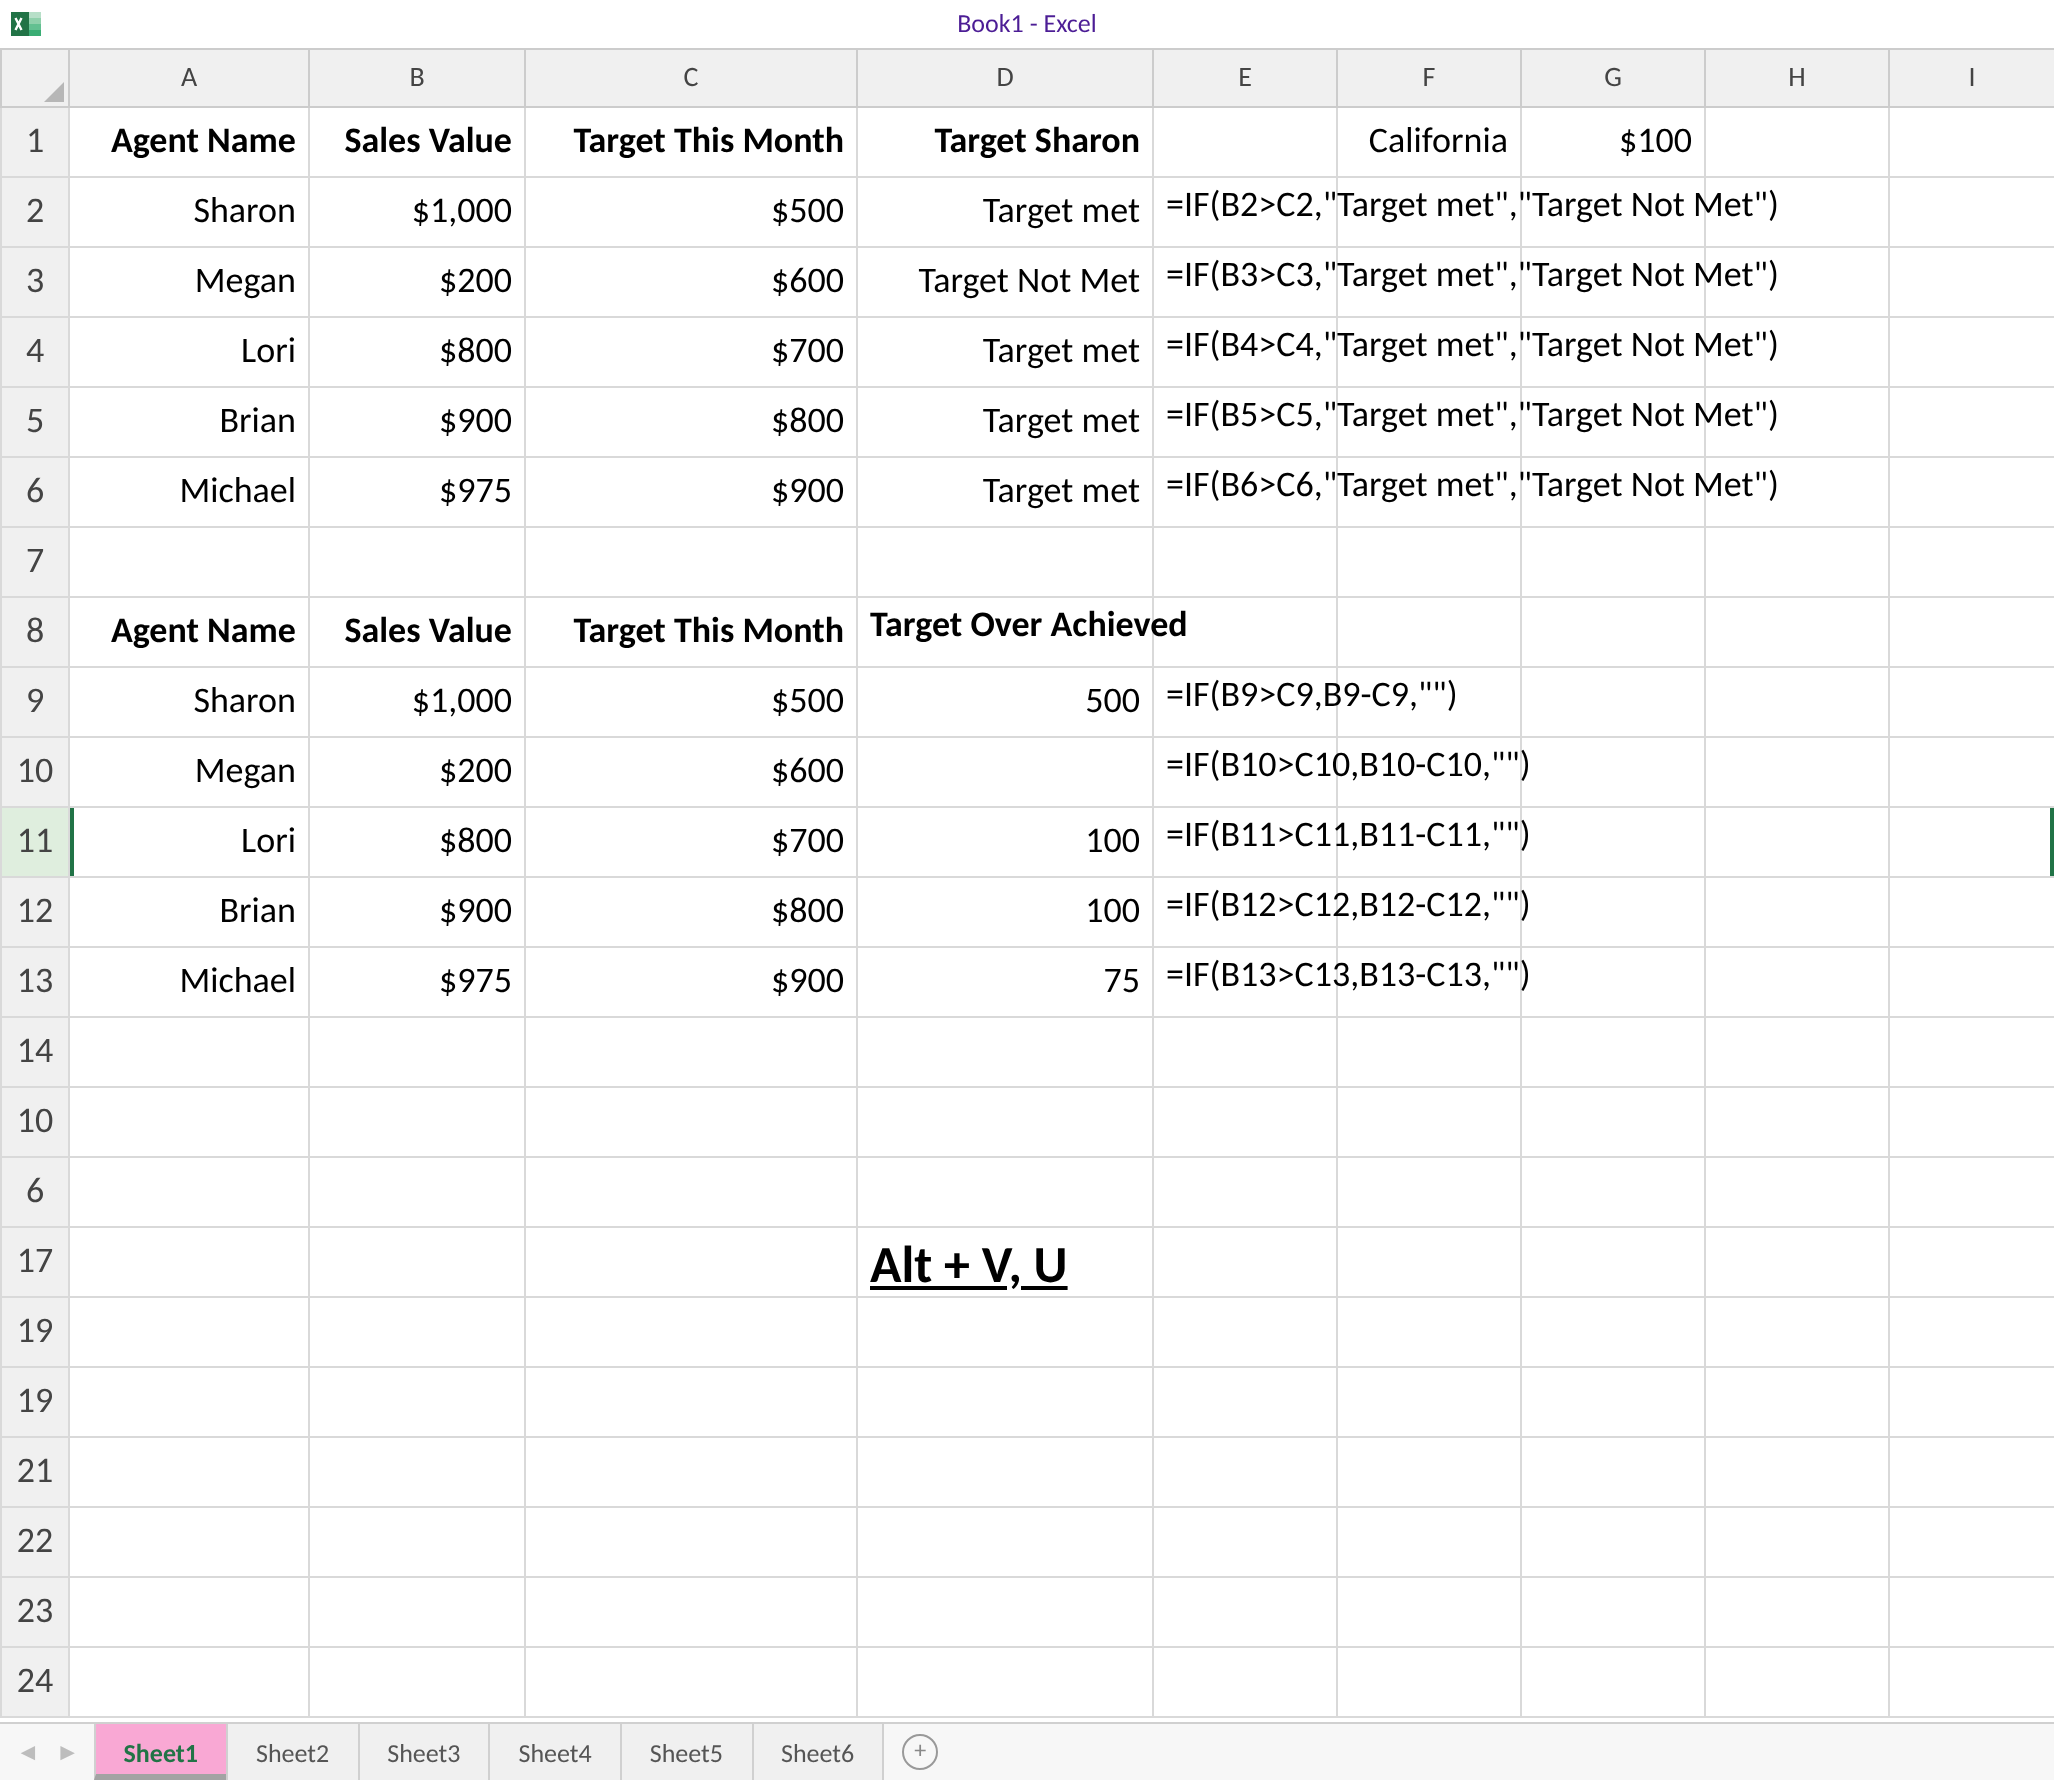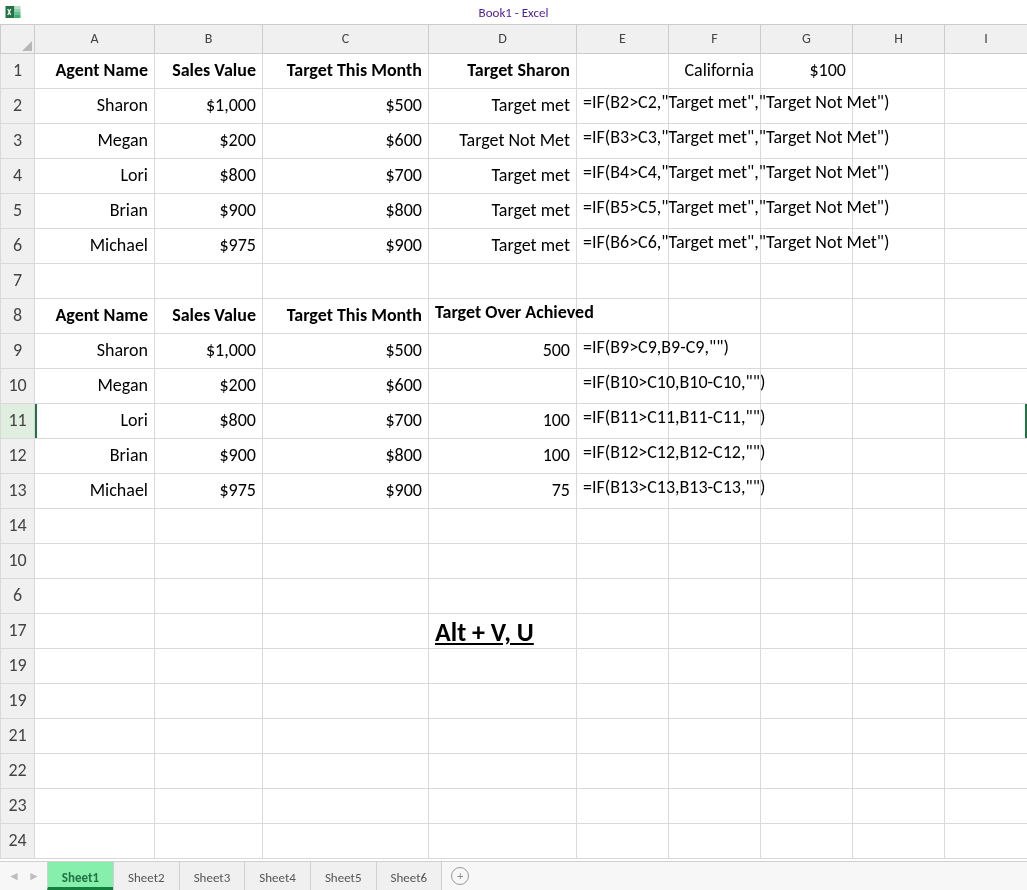--- a/index.html
+++ b/index.html
@@ -160,24 +160,24 @@
     padding: 5px 14px 3px 14px;
     border-right: 1px solid #d0d0d0;
     border-left: 1px solid #d0d0d0;
     margin-left: -1px;
     background: #f0f0f0;
     cursor: default;
     display: flex;
     align-items: center;
   }
   .tab.active {
-    background: #86efac;
+    background: #f9a8d4;
     color: #217346;
     font-weight: 600;
-    border-bottom: 3px solid #15803d;
+    border-bottom: 3px solid #a3a3a3;
     padding-bottom: 0px;
   }
   .add-tab {
     display: flex;
     align-items: center;
     justify-content: center;
     width: 36px;
     color: #888888;
     font-size: 16px;
   }

